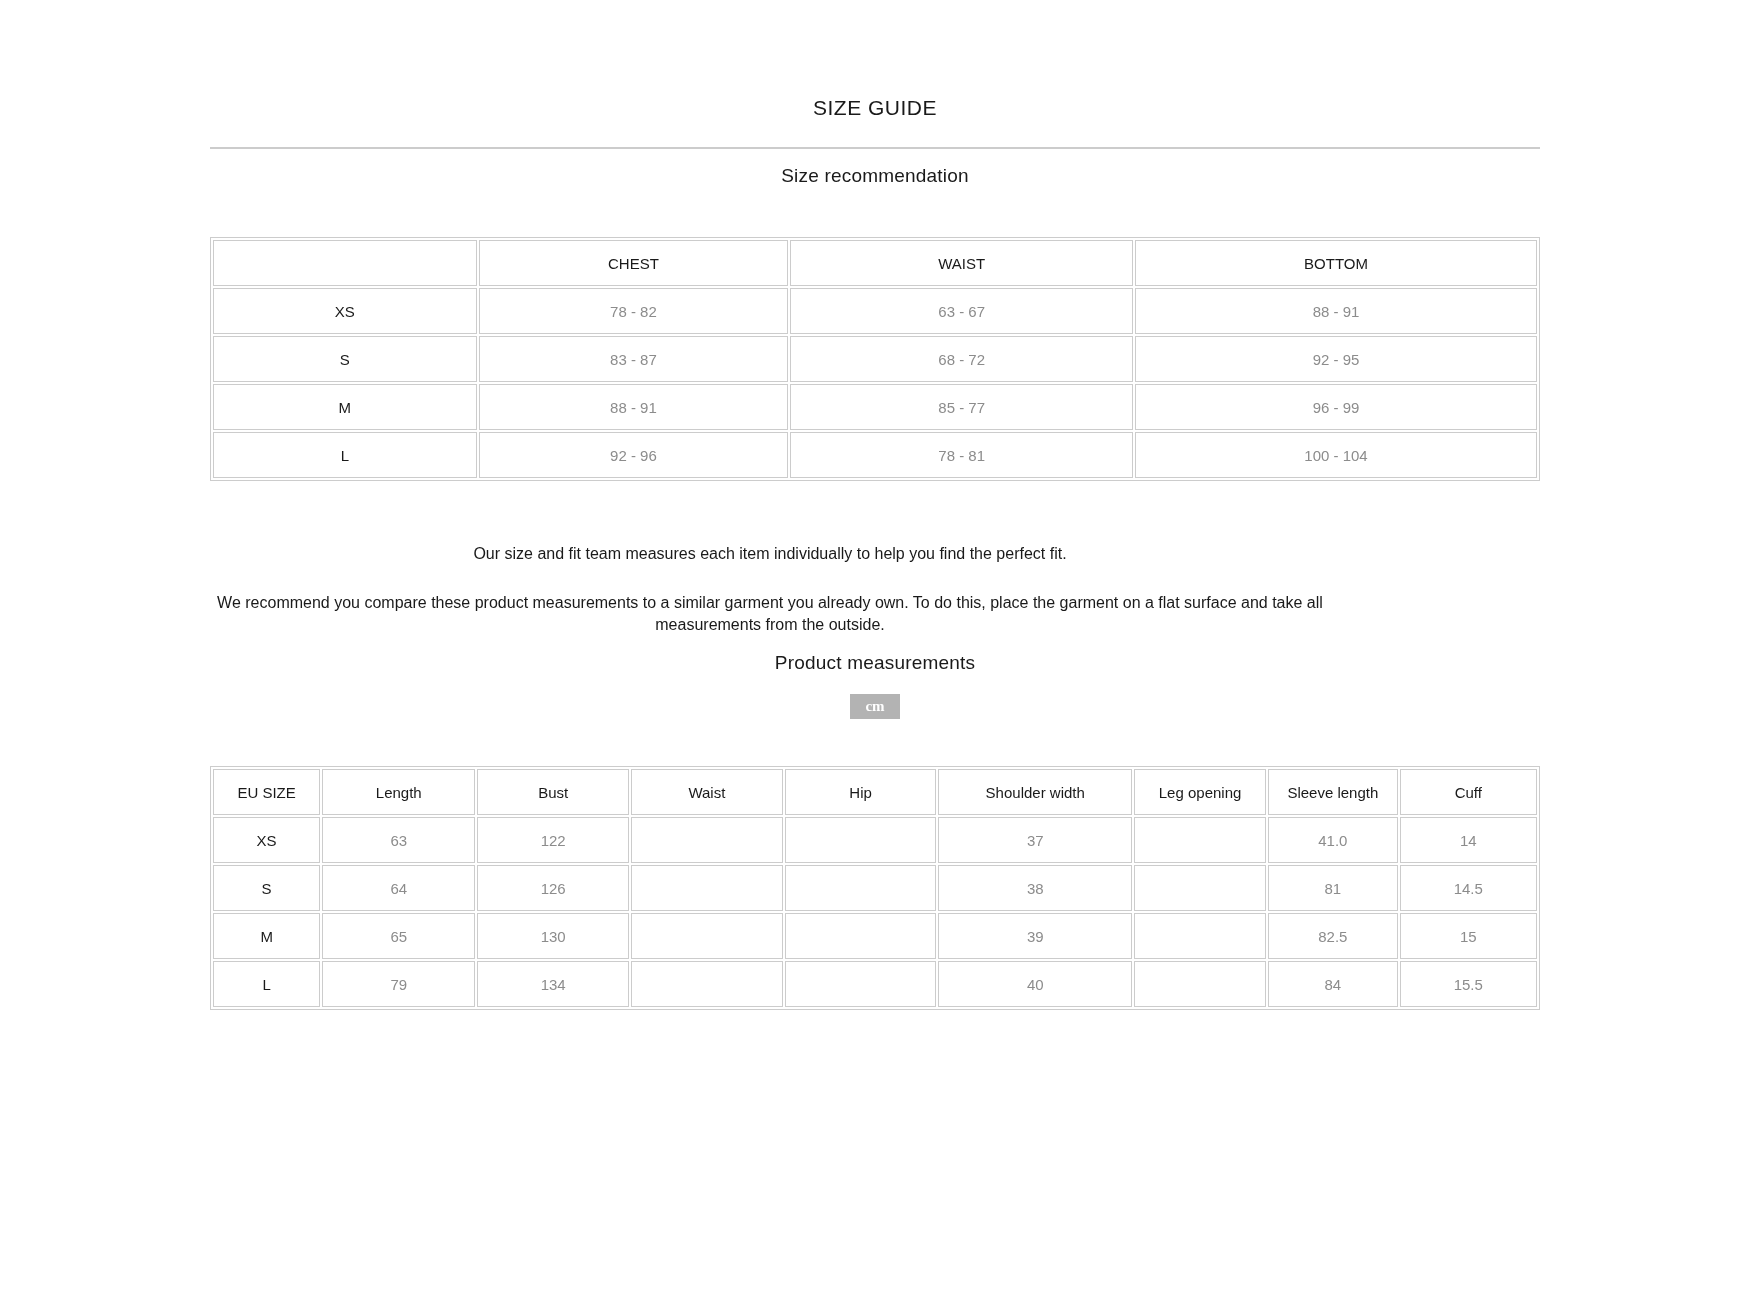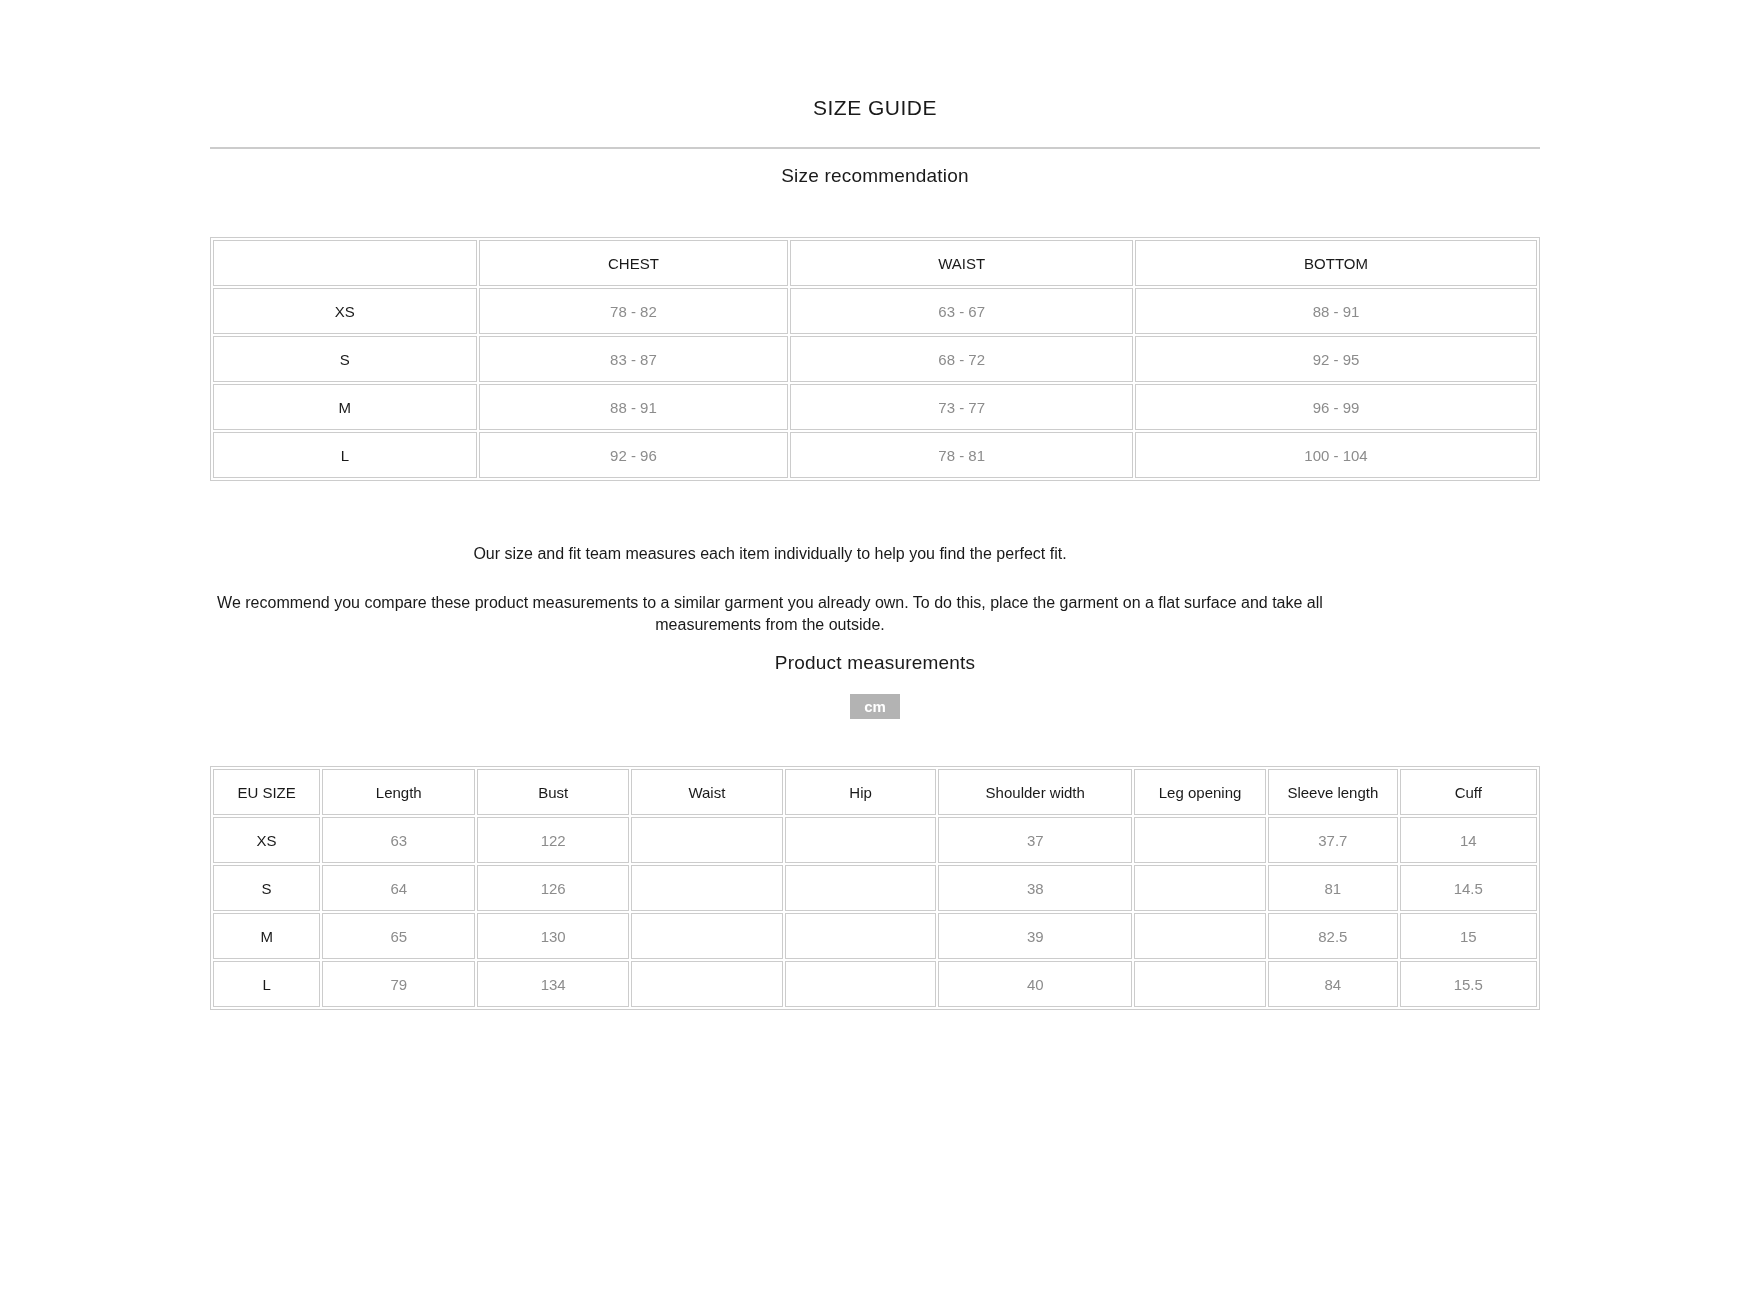--- a/index.html
+++ b/index.html
@@ -57,21 +57,21 @@
     font-size:16px;line-height:22px;color:var(--text);text-align:center;
   }
   .notes p + p{margin-top:27px;}
   .pm-heading{margin-top:54px;}
   .badge-row{margin-top:20px;text-align:center;}
   .unit-badge{
     display:inline-block;
     min-width:50px;height:25px;line-height:25px;
     padding:0;border:none;
     background:var(--badge-bg);color:var(--badge-text);
-    font-family:Liberation Sans, sans-serif;font-size:15px;font-weight:700;
+    font-family:Liberation Serif, serif;font-size:15px;font-weight:700;
     text-align:center;cursor:pointer;border-radius:0;
   }
 </style>
 </head>
 <body>
 
 <div class="page">
 
   <h1 class="page-title">SIZE GUIDE</h1>
   <hr class="divider">
@@ -103,21 +103,21 @@
           </tr>
           <tr>
             <td class="rowlabel">S</td>
             <td class="value">83 - 87</td>
             <td class="value">68 - 72</td>
             <td class="value">92 - 95</td>
           </tr>
           <tr>
             <td class="rowlabel">M</td>
             <td class="value">88 - 91</td>
-            <td class="value">73 - 77</td>
+            <td class="value">85 - 77</td>
             <td class="value">96 - 99</td>
           </tr>
           <tr>
             <td class="rowlabel">L</td>
             <td class="value">92 - 96</td>
             <td class="value">78 - 81</td>
             <td class="value">100 - 104</td>
           </tr>
         </tbody>
     </table>
@@ -162,21 +162,21 @@
         </thead>
       <tbody>
           <tr>
             <td class="rowlabel">XS</td>
             <td class="value">63</td>
             <td class="value">122</td>
             <td class="value"></td>
             <td class="value"></td>
             <td class="value">37</td>
             <td class="value"></td>
-            <td class="value">37.7</td>
+            <td class="value">41.0</td>
             <td class="value">14</td>
           </tr>
           <tr>
             <td class="rowlabel">S</td>
             <td class="value">64</td>
             <td class="value">126</td>
             <td class="value"></td>
             <td class="value"></td>
             <td class="value">38</td>
             <td class="value"></td>

